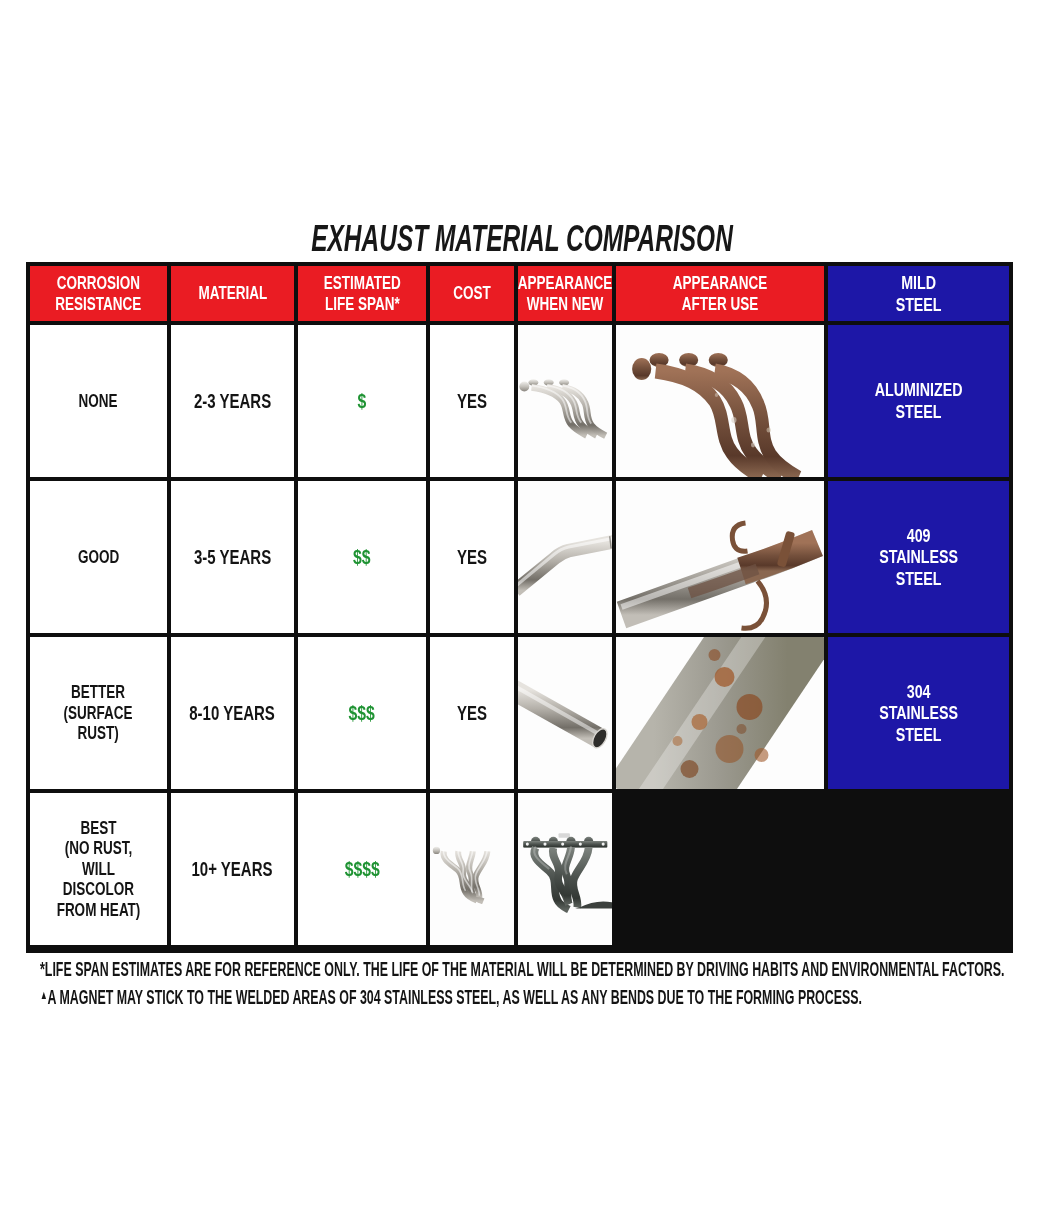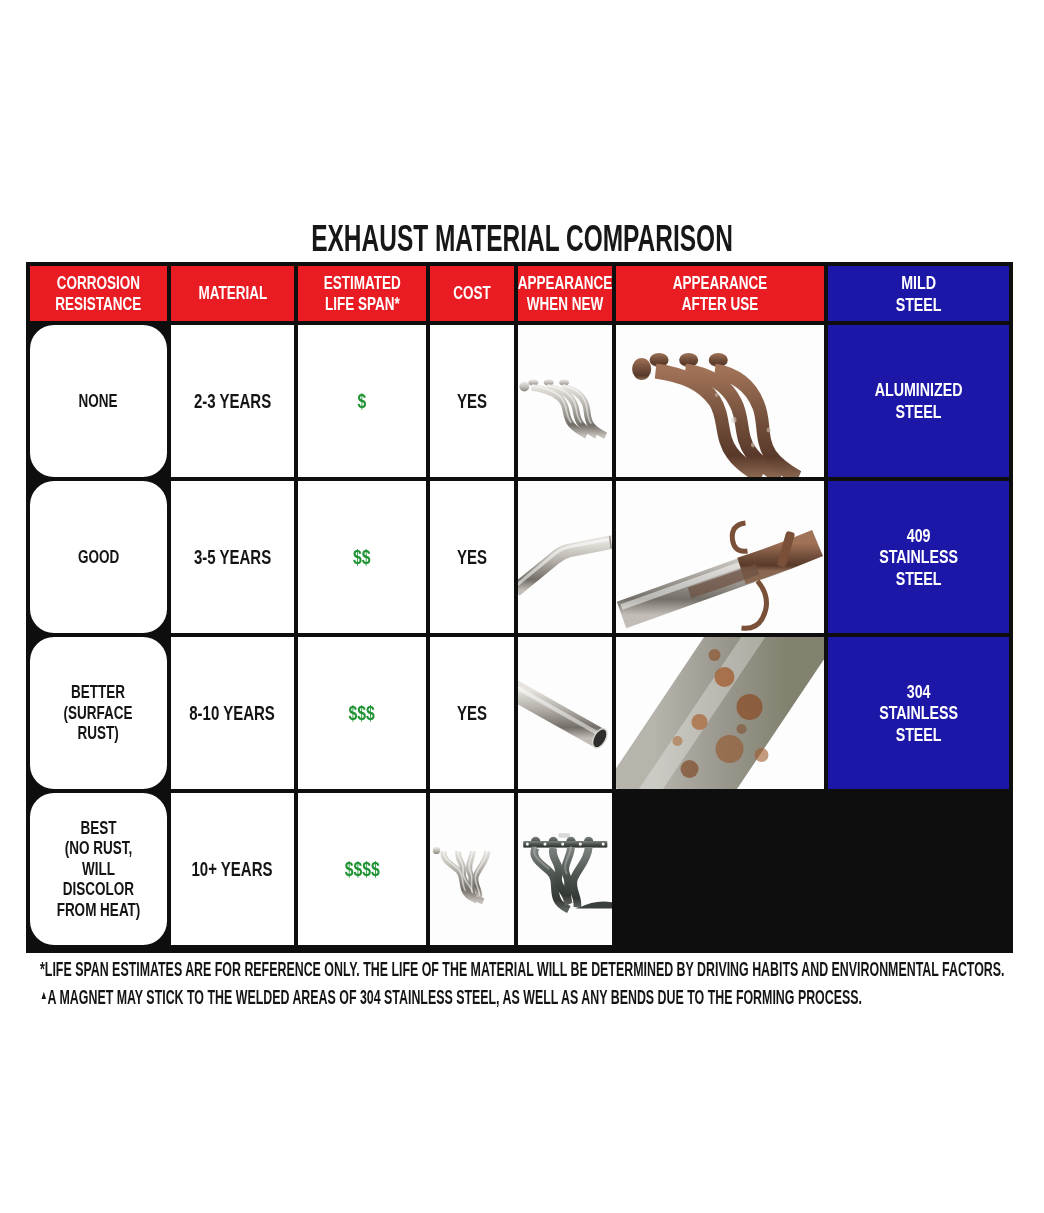--- a/index.html
+++ b/index.html
@@ -15,20 +15,21 @@
     width:1044px;height:1213px;
     font-family:"Liberation Sans","DejaVu Sans",sans-serif;
     position:relative;overflow:hidden;
   }
   .page{position:absolute;inset:0;background:#fff;}
 
   .title{
     position:absolute;top:218px;left:0;width:1044px;
     text-align:center;font-weight:700;font-size:36px;color:#171717;
     letter-spacing:0;
+    font-style:italic;
   }
   .cond{
     display:inline-block;
     transform:scaleX(var(--sq,.75));
     transform-origin:center center;
     white-space:pre-line;
     line-height:1.14;
   }
   .title .cond{--sq:.68;}
 
@@ -43,21 +44,21 @@
     border:4px solid var(--line);
   }
   .cell{
     background:#fff;color:var(--ink);
     display:flex;align-items:center;justify-content:center;
     text-align:center;font-weight:700;overflow:hidden;
   }
   .th{background:var(--red);color:#ffffff;font-size:18px;}
   .mat{background:var(--blue);color:#ffffff;font-size:19px;justify-content:center;}
   .txt{font-size:20px;}
-  .corr{font-size:18px;border-radius:24px;}
+  .corr{font-size:18px;}
   .cost{font-size:21px;color:var(--green);}
   .magnet sup{font-size:.55em;vertical-align:.5em;}
   .img-cell{padding:0;background:#fdfdfd;}
   .img-cell svg{display:block;width:100%;height:100%;}
 
   .foot{
     position:absolute;top:956px;left:40px;width:980px;
     font-weight:700;color:var(--ink);font-size:20px;
   }
   .foot p{margin:0 0 1px 0;line-height:27px;white-space:nowrap;}

